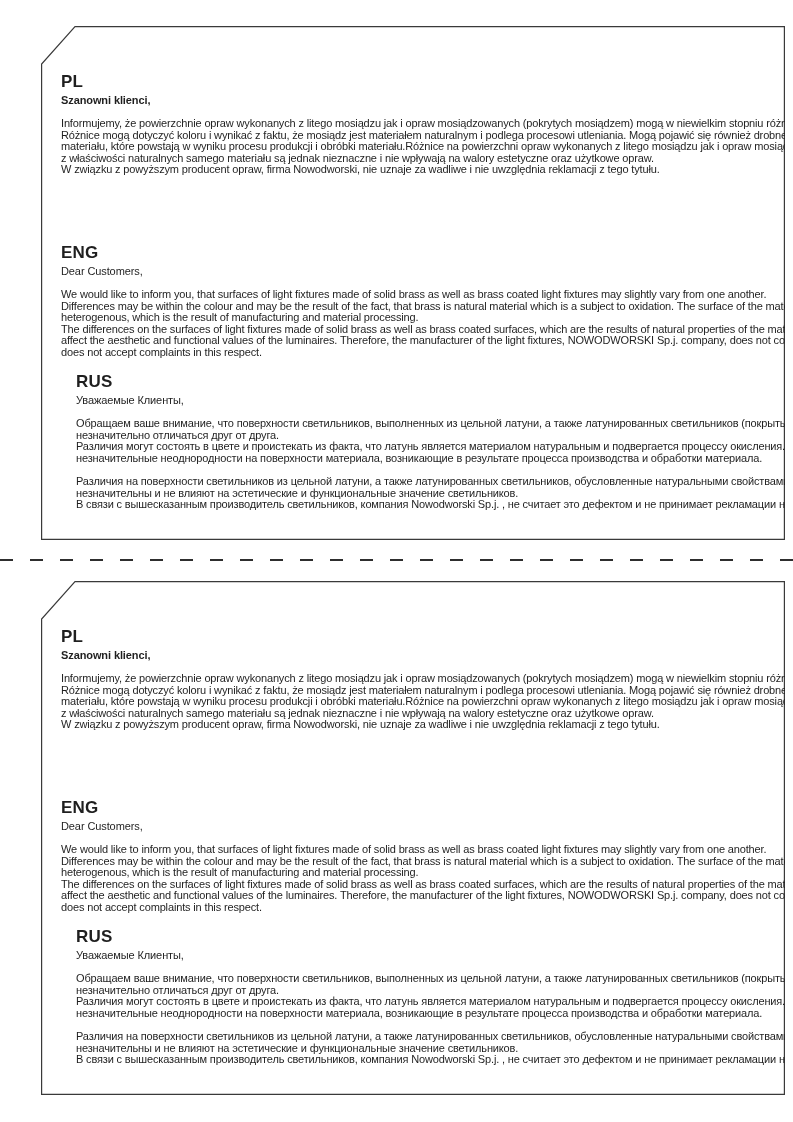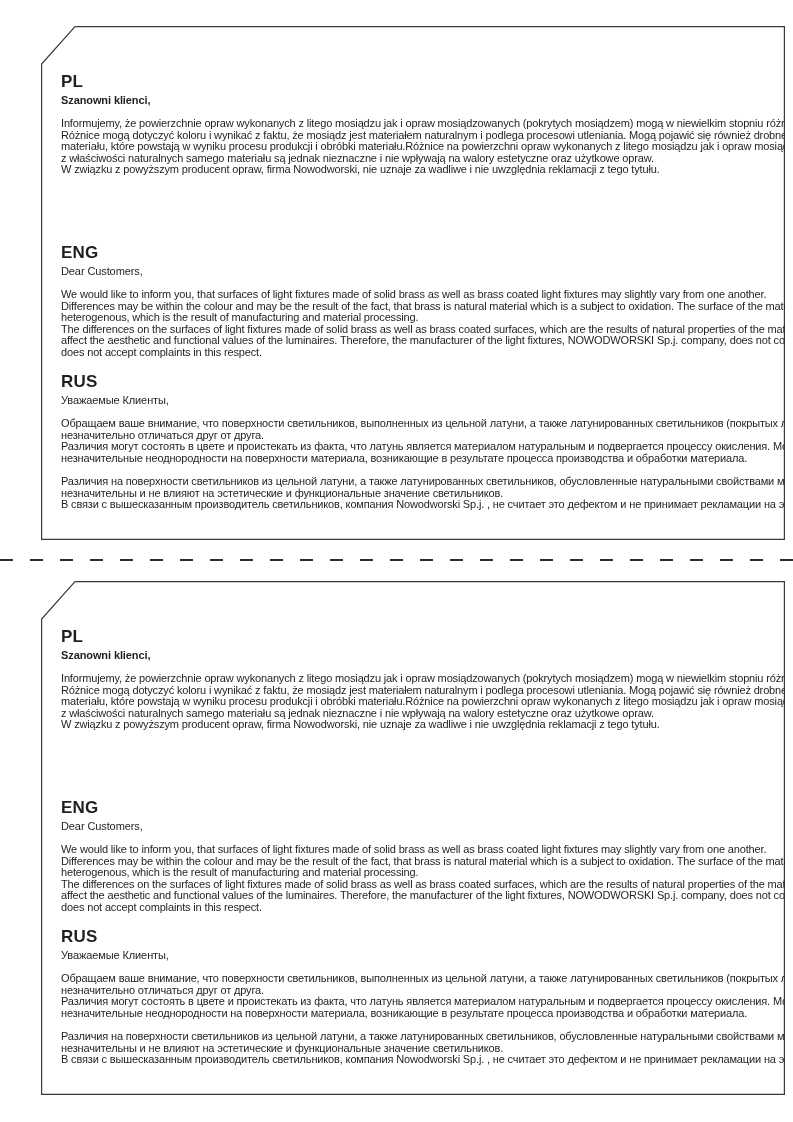--- a/index.html
+++ b/index.html
@@ -28,21 +28,21 @@
     width: 744px; height: 514px;
     display: block;
     pointer-events: none;
   }
   .section {
     position: absolute;
     left: 20px; right: 4px;
   }
   .section--pl  { top: 46px; }
   .section--eng { top: 189px; margin-top: 28px; }
-  .section--rus { top: 346px; }
+  .section--rus { top: 346px; margin-left: 15px; }
   .lang-heading {
     margin: 0;
     font-size: 17px;
     line-height: 19px;
     font-weight: bold;
     letter-spacing: 0.2px;
     color: #1f1f1f;
   }
   .salutation {
     margin: 4px 0 0 0;

